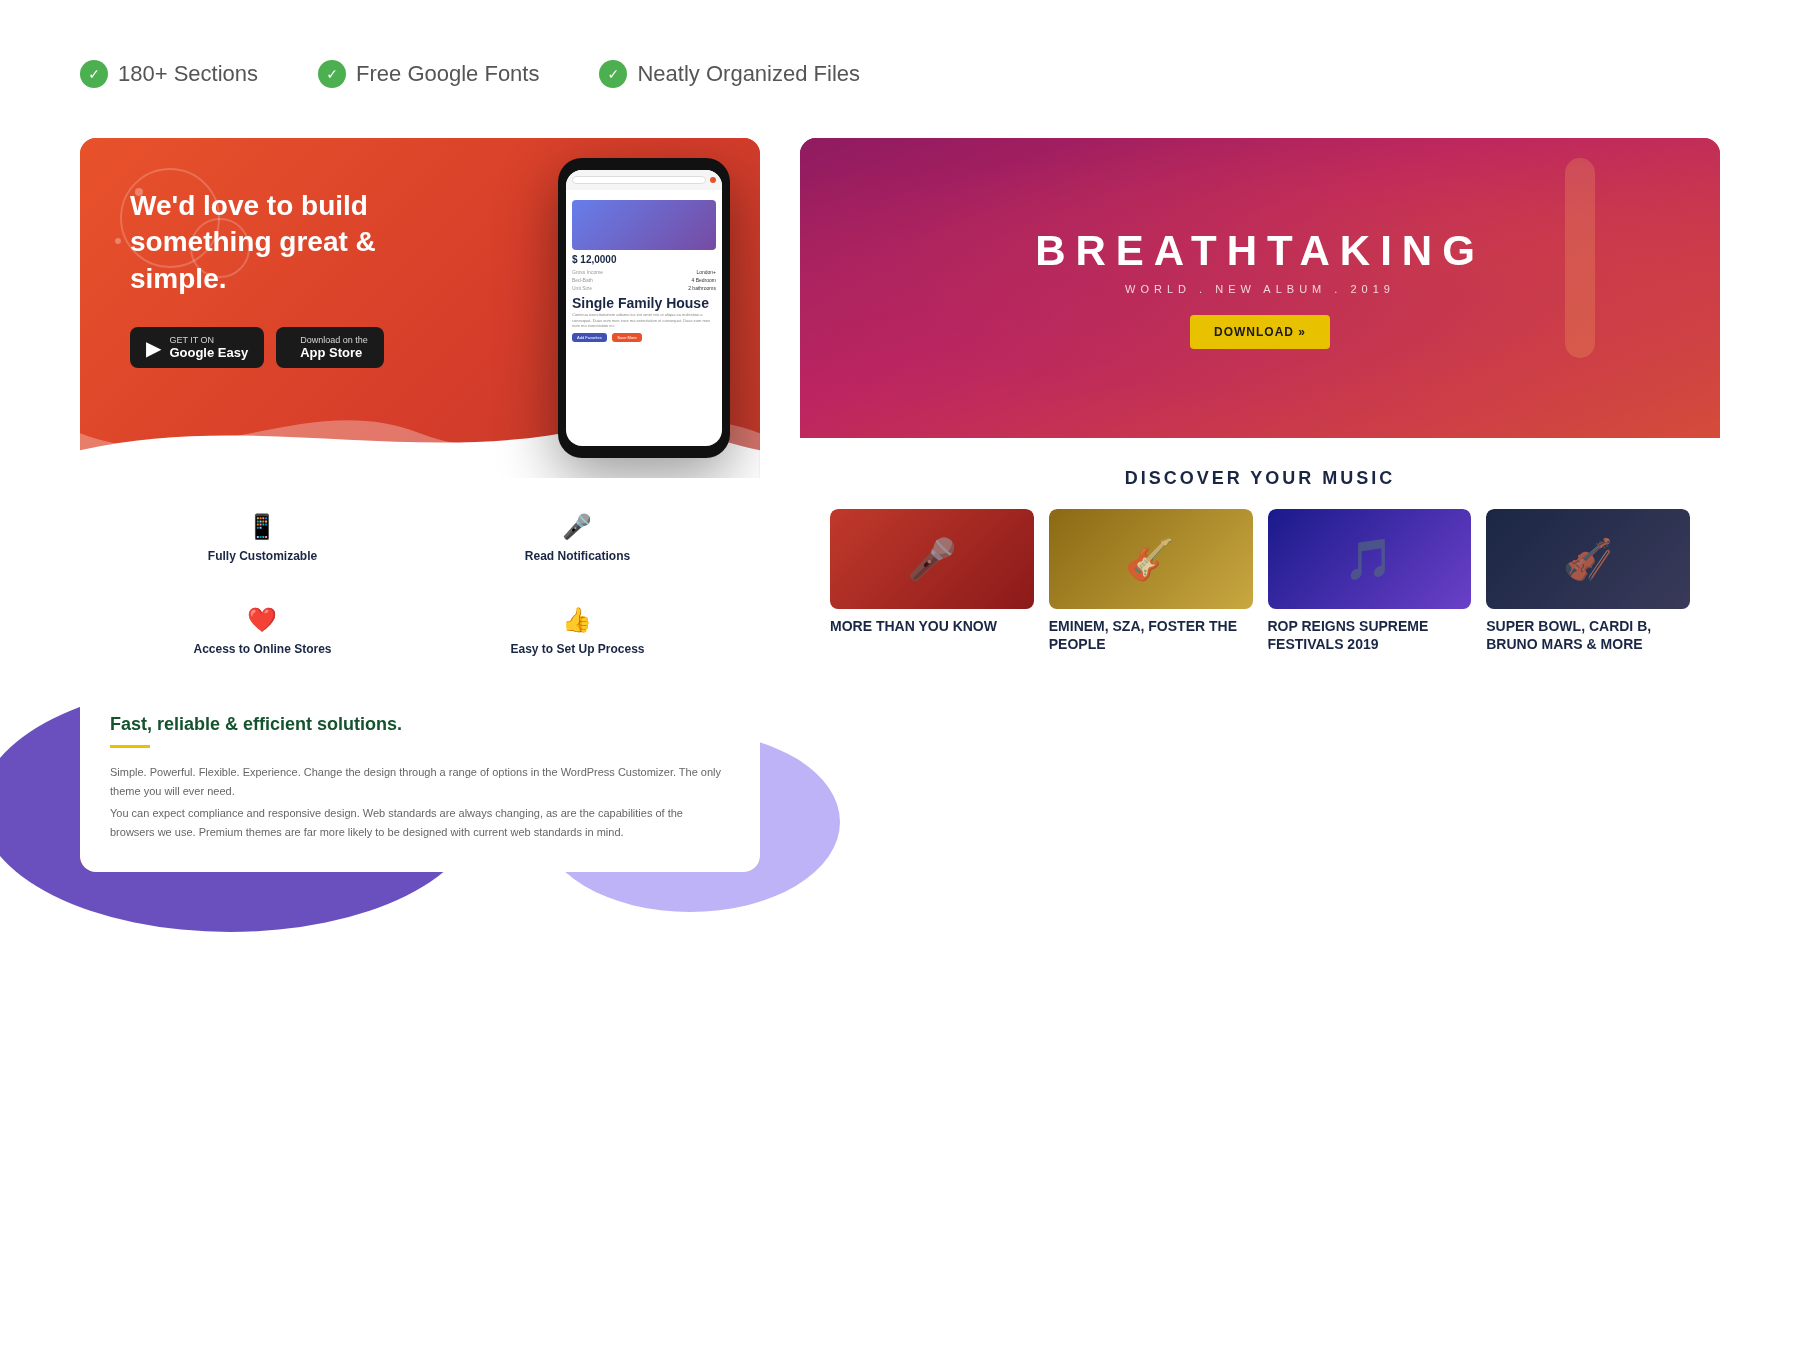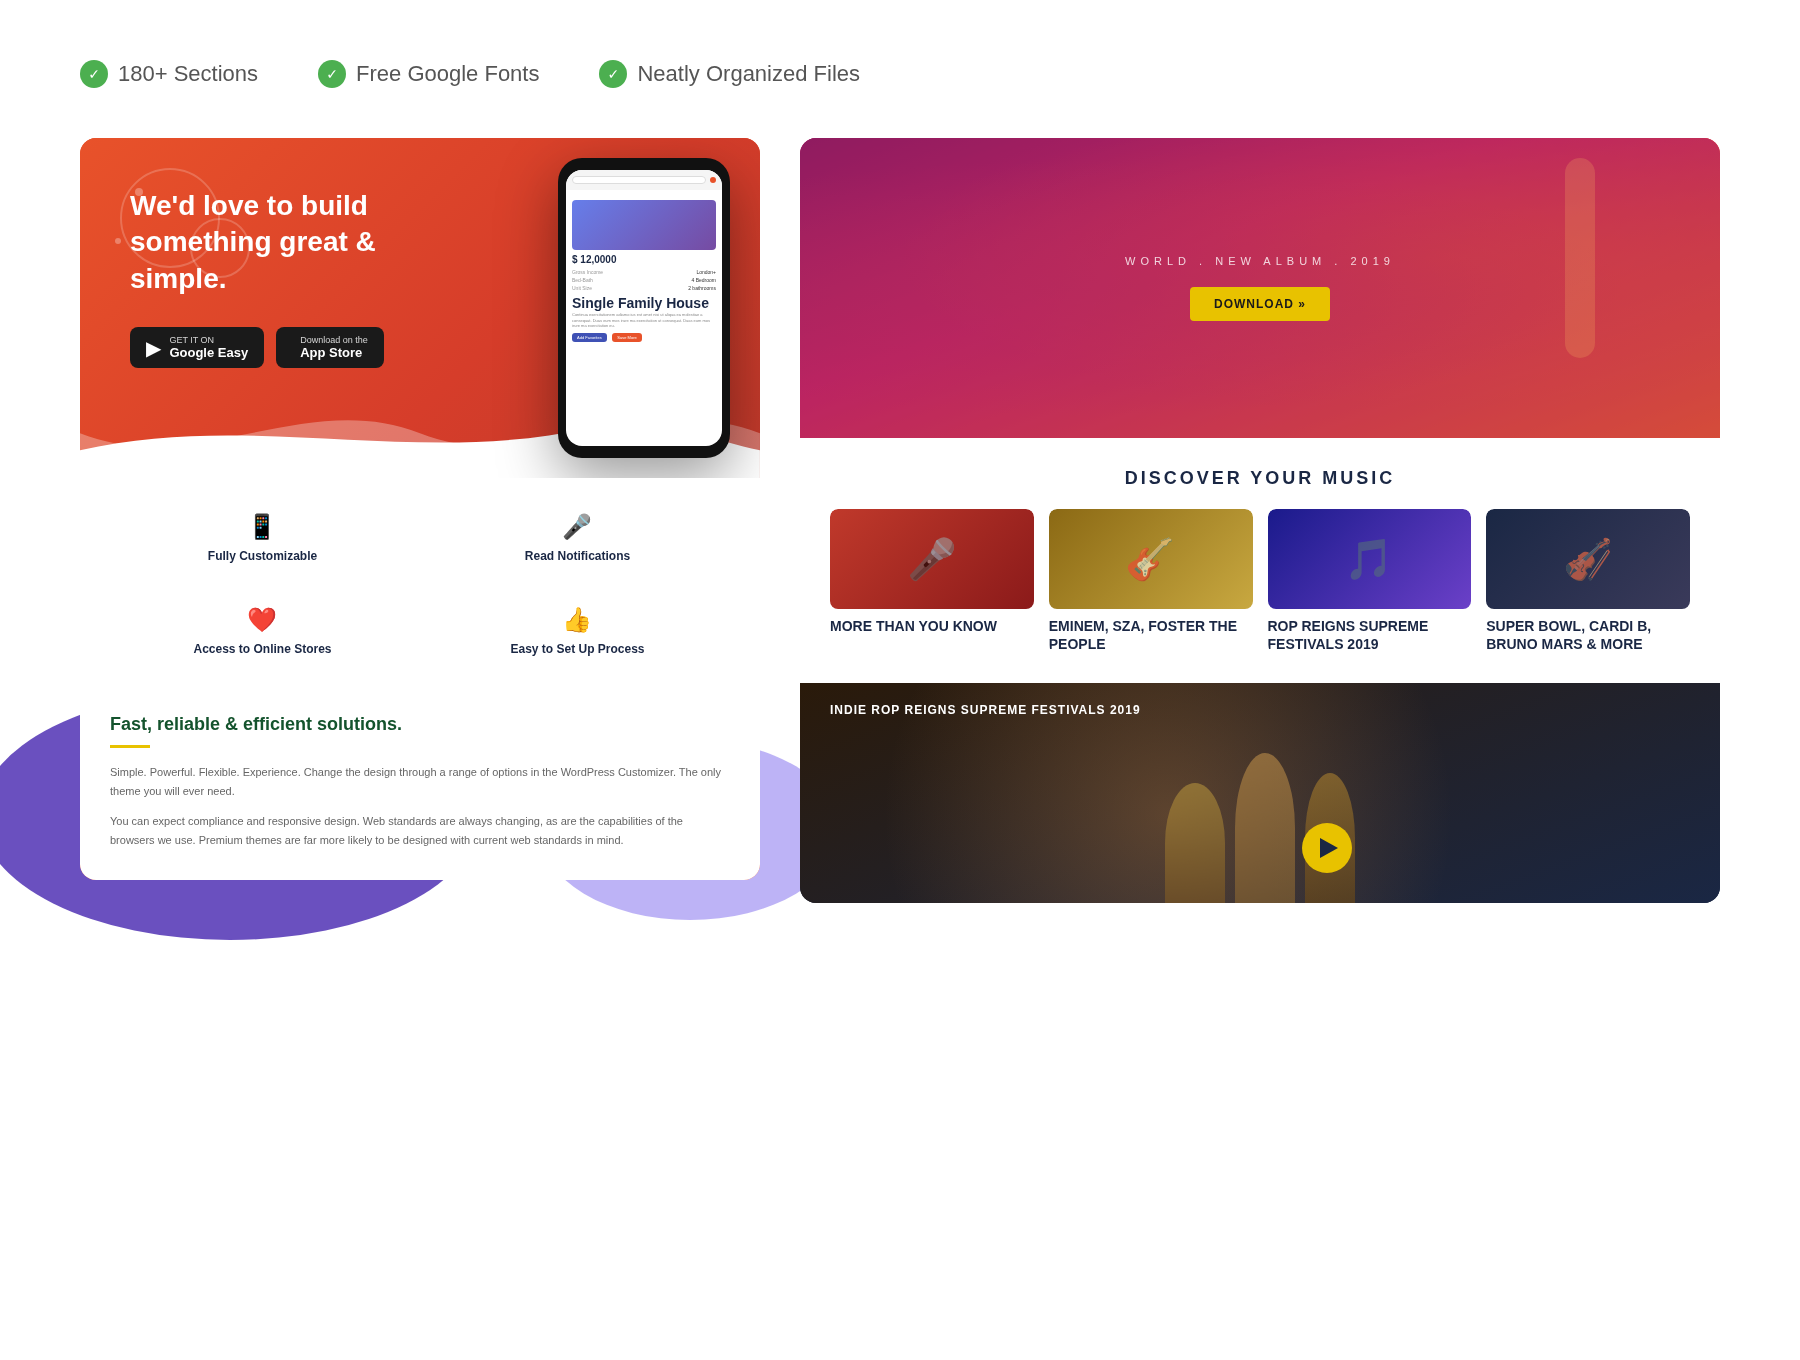--- a/index.html
+++ b/index.html
@@ -566,41 +566,42 @@
             <div class="app-feature-item">
               <span class="app-feature-icon app-feature-icon-blue">👍</span>
               <div class="app-feature-title">Easy to Set Up Process</div>
             </div>
           </div>
 
           <div style="background:white; padding:20px 30px 30px; display:flex; gap:20px;">
             <div style="flex:1;">
               <h3 style="font-size:18px; font-weight:700; color:#14532d; margin-bottom:10px;">Fast, reliable &amp; efficient solutions.</h3>
               <div style="width:40px; height:3px; background:#e8c200; margin-bottom:15px;"></div>
-              <p style="font-size:11px; color:#666; line-height:1.7; margin-bottom:12px;">Simple. Powerful. Flexible. Experience. Change the design through a range of options in the WordPress Customizer. The only theme you will ever need.</p>
+              <p style="font-size:11px; color:#666; line-height:1.7; margin-bottom:4px;">Simple. Powerful. Flexible. Experience. Change the design through a range of options in the WordPress Customizer. The only theme you will ever need.</p>
               <p style="font-size:11px; color:#666; line-height:1.7;">You can expect compliance and responsive design. Web standards are always changing, as are the capabilities of the browsers we use. Premium themes are far more likely to be designed with current web standards in mind.</p>
             </div>
           </div>
         </div>
 
       </div>
     </div>
 
     <div class="right-screenshot">
       <div class="music-card">
 
         <div class="music-hero">
           <div class="music-hero-bg"></div>
           <div class="music-hero-overlay"></div>
 
           <div style="position:absolute; right:80px; top:20px; width:120px; height:260px; opacity:0.4; z-index:1;">
             <div style="width:30px; height:200px; background:rgba(255,200,100,0.5); border-radius:15px; margin: 0 auto;"></div>
           </div>
 
           <div class="music-hero-content">
+            <div class="music-hero-title">BREATHTAKING</div>
             <div class="music-hero-subtitle">WORLD . NEW ALBUM . 2019</div>
             <div class="music-download-btn">DOWNLOAD »</div>
           </div>
         </div>
 
         <div class="music-discover">
           <div class="music-discover-title">DISCOVER YOUR MUSIC</div>
 
           <div class="music-cards-grid">
             <div class="music-item-card">
@@ -631,33 +632,18 @@
               <div class="music-item-img music-item-img-4">
                 <div class="music-item-performer">
                   <div style="text-align:center; color:rgba(255,255,255,0.6); font-size:40px;">🎻</div>
                 </div>
               </div>
               <div class="music-item-label">SUPER BOWL, CARDI B, BRUNO MARS &amp; MORE</div>
             </div>
           </div>
         </div>
 
-        <div class="music-video-section">
-          <div class="video-people-bg"></div>
-
-          <div style="position:absolute; inset:0; display:flex; align-items:flex-end; justify-content:center; gap:10px; padding-bottom:0; overflow:hidden; opacity:0.5;">
-            <div style="width:60px; height:120px; background:linear-gradient(180deg, #c8a440, #8B6020); border-radius:50% 50% 0 0;"></div>
-            <div style="width:60px; height:150px; background:linear-gradient(180deg, #d4a050, #9B7030); border-radius:50% 50% 0 0;"></div>
-            <div style="width:50px; height:130px; background:linear-gradient(180deg, #c09030, #7B5010); border-radius:50% 50% 0 0;"></div>
-          </div>
-
-          <div class="video-label">INDIE ROP REIGNS SUPREME FESTIVALS 2019</div>
-
-          <div class="video-play-btn">
-            <div class="play-triangle"></div>
-          </div>
-        </div>
 
       </div>
     </div>
 
   </div>
 </div>
 
 </body></html>

